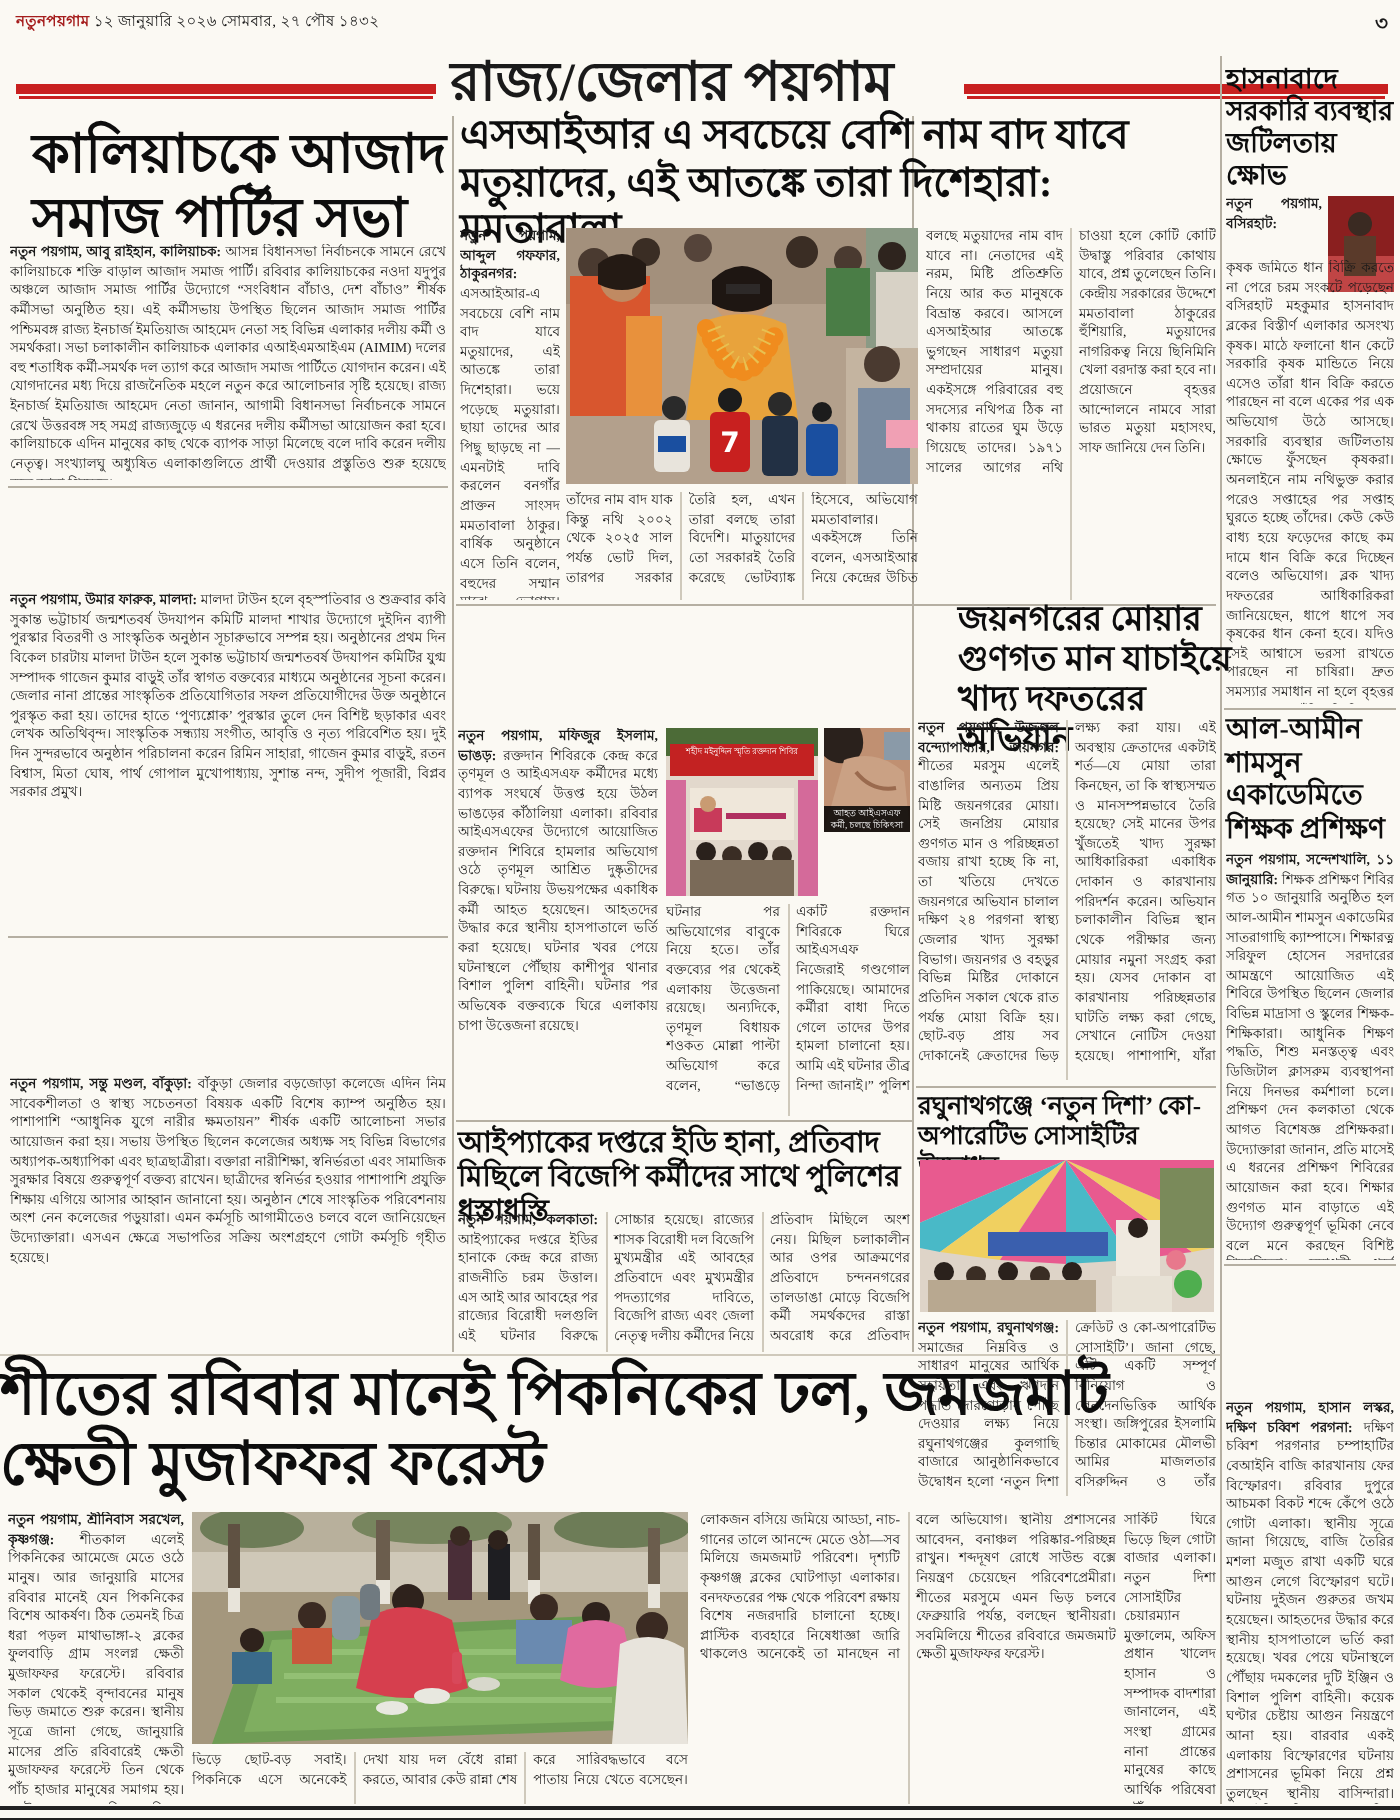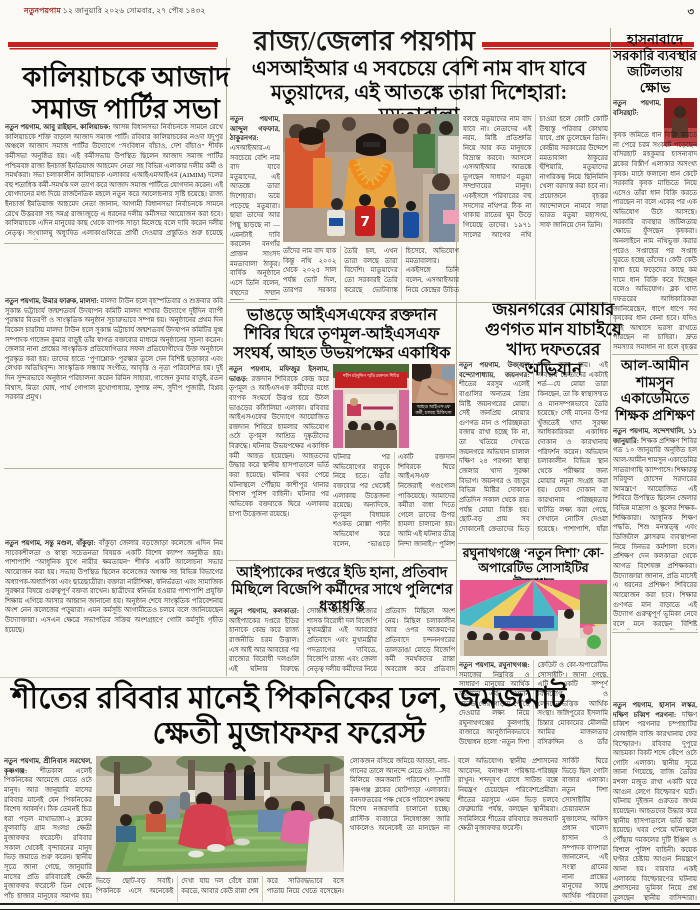--- a/index.html
+++ b/index.html
@@ -6,47 +6,47 @@
   .page{position:relative;width:700px;height:910px;background:#fbf9f3;overflow:hidden;
         font-family:"Liberation Serif",serif;color:#1a1a1a;}
   .abs{position:absolute;}
   
   .dateline{font-size:7.5px;letter-spacing:.2px;}
   .dateline .brand{color:#a51d1d;font-weight:bold;}
   .pagenum{font-size:10px;font-weight:bold;}
   .section-title{font-size:27px;font-weight:bold;text-align:center;line-height:1;}
   .redbar{background:#c8201f;height:5px;border-bottom:1px solid #fbf9f3;box-shadow:0 3px 0 -1.5px #c8201f;}
   
-  .hl{font-weight:bold;text-align:center;line-height:1.18;color:#0d0d0d;}
+  .hl{font-weight:bold;text-align:left;line-height:1.18;color:#0d0d0d;}
   
   .bd{font-size:6.8px;line-height:1.42;text-align:justify;overflow:hidden;}
   .bd .dl{font-weight:bold;}
   .cols2{column-count:2;column-gap:8px;column-rule:1px solid #cfc9bb;}
   .cols3{column-count:3;column-gap:8px;column-rule:1px solid #cfc9bb;}
   .vline{width:1px;background:#b5afa2;}
   .hline{height:1px;background:#b5afa2;}
   .dblrule{height:4px;border-top:2px solid #222;border-bottom:1px solid #222;}
   .photo{overflow:hidden;background:#ccc;}
   .photo svg{display:block;}
   .cap{position:absolute;left:0;right:0;bottom:0;background:rgba(0,0,0,.85);color:#fff;
        font-size:4.6px;line-height:1.2;padding:1px 2px;text-align:center;}
   .bannertxt{position:absolute;left:4px;top:10px;right:4px;color:#fff;font-size:4.2px;
        text-align:center;line-height:1.1;}
 </style>
 </head>
 <body>
 
 <div class="page">
 
-  <div class="abs dateline" style="left:24px;top:5px;">
+  <div class="abs dateline" style="left:8px;top:5px;">
     <span class="brand">নতুনপয়গাম</span><span> ১২ জানুয়ারি ২০২৬ সোমবার, ২৭ পৌষ ১৪৩২</span>
   </div>
   <div class="abs pagenum" style="right:6px;top:4px;">৩</div>
   <div class="abs redbar" style="left:8px;top:42px;width:210px;"></div>
-  <div class="abs section-title" style="left:225px;top:28px;width:250px;text-align:right;">রাজ্য/জেলার পয়গাম</div>
+  <div class="abs section-title" style="left:211px;top:28px;width:250px;">রাজ্য/জেলার পয়গাম</div>
   <div class="abs redbar" style="left:482px;top:42px;width:212px;"></div>
 
   <div class="abs vline" style="left:226px;top:58px;height:618px;"></div>
   <div class="abs vline" style="left:456px;top:58px;height:618px;"></div>
   <div class="abs vline" style="left:610px;top:28px;height:874px;"></div>
 
   <div class="abs hl" style="left:16px;top:62px;width:220px;font-size:27px;">কালিয়াচকে আজাদ সমাজ পার্টির সভা</div>
   <div class="abs bd" style="left:5px;top:122px;width:218px;height:118px;">
     <span class="dl">নতুন পয়গাম, আবু রাইহান, কালিয়াচক:</span><span> আসন্ন বিধানসভা নির্বাচনকে সামনে রেখে কালিয়াচকে শক্তি বাড়াল আজাদ সমাজ পার্টি। রবিবার কালিয়াচকের নওদা যদুপুর অঞ্চলে আজাদ সমাজ পার্টির উদ্যোগে “সংবিধান বাঁচাও, দেশ বাঁচাও” শীর্ষক কর্মীসভা অনুষ্ঠিত হয়। এই কর্মীসভায় উপস্থিত ছিলেন আজাদ সমাজ পার্টির পশ্চিমবঙ্গ রাজ্য ইনচার্জ ইমতিয়াজ আহমেদ নেতা সহ বিভিন্ন এলাকার দলীয় কর্মী ও সমর্থকরা। সভা চলাকালীন কালিয়াচক এলাকার এআইএমআইএম (AIMIM) দলের বহু শতাধিক কর্মী-সমর্থক দল ত্যাগ করে আজাদ সমাজ পার্টিতে যোগদান করেন। এই যোগদানের মধ্য দিয়ে রাজনৈতিক মহলে নতুন করে আলোচনার সৃষ্টি হয়েছে। রাজ্য ইনচার্জ ইমতিয়াজ আহমেদ নেতা জানান, আগামী বিধানসভা নির্বাচনকে সামনে রেখে উত্তরবঙ্গ সহ সমগ্র রাজ্যজুড়ে এ ধরনের দলীয় কর্মীসভা আয়োজন করা হবে। কালিয়াচকে এদিন মানুষের কাছ থেকে ব্যাপক সাড়া মিলেছে বলে দাবি করেন দলীয় নেতৃত্ব। সংখ্যালঘু অধ্যুষিত এলাকাগুলিতে প্রার্থী দেওয়ার প্রস্তুতিও শুরু হয়েছে বলে জানা গিয়েছে।</span>
   </div>
@@ -103,21 +103,20 @@
       <circle cx="158" cy="68" r="9" fill="#4a3a30"></circle>
       <rect x="146" y="80" width="26" height="48" fill="#7a8ba0"></rect>
       <rect x="160" y="96" width="16" height="14" fill="#f0a0b4"></rect>
     </svg>
   </div>
 
   <div class="abs bd cols2" style="left:463px;top:114px;width:145px;height:186px;">বলছে মতুয়াদের নাম বাদ যাবে না। নেতাদের এই নরম, মিষ্টি প্রতিশ্রুতি নিয়ে আর কত মানুষকে বিভ্রান্ত করবে। আসলে এসআইআর আতঙ্কে ভুগছেন সাধারণ মতুয়া সম্প্রদায়ের মানুষ। একইসঙ্গে পরিবারের বহু সদস্যের নথিপত্র ঠিক না থাকায় রাতের ঘুম উড়ে গিয়েছে তাদের। ১৯৭১ সালের আগের নথি চাওয়া হলে কোটি কোটি উদ্বাস্তু পরিবার কোথায় যাবে, প্রশ্ন তুলেছেন তিনি। কেন্দ্রীয় সরকারের উদ্দেশে মমতাবালা ঠাকুরের হুঁশিয়ারি, মতুয়াদের নাগরিকত্ব নিয়ে ছিনিমিনি খেলা বরদাস্ত করা হবে না। প্রয়োজনে বৃহত্তর আন্দোলনে নামবে সারা ভারত মতুয়া মহাসংঘ, সাফ জানিয়ে দেন তিনি।</div>
   <div class="abs bd cols3" style="left:283px;top:246px;width:176px;height:54px;">তাঁদের নাম বাদ যাক কিন্তু নথি ২০০২ থেকে ২০২৫ সাল পর্যন্ত ভোট দিল, তারপর সরকার তৈরি হল, এখন তারা বলছে তারা বিদেশি। মাতুয়াদের তো সরকারই তৈরি করেছে ভোটব্যাঙ্ক হিসেবে, অভিযোগ মমতাবালার। একইসঙ্গে তিনি বলেন, এসআইআর নিয়ে কেন্দ্রের উচিত স্পষ্ট নির্দেশিকা জারি করা। এদিন ঠাকুরনগরে মতুয়া ধর্ম মহামেলা উপলক্ষে সাংবাদিকদের মুখোমুখি হয়ে তিনি আরও জানান, মতুয়া ভক্তদের নাগরিকত্বের দাবিতে প্রয়োজনে দিল্লিতে ধর্নায় বসবেন তাঁরা। ঠাকুরবাড়ির আবেগকে সামনে রেখে রাজনীতি না করার আবেদনও জানান তিনি।</div>
   <div class="abs hline" style="left:228px;top:302px;width:380px;"></div>
 
-  <div class="abs hl" style="left:229px;top:306px;width:226px;font-size:16px;">ভাঙড়ে আইএসএফের রক্তদান শিবির ঘিরে তৃণমূল-আইএসএফ সংঘর্ষ, আহত উভয়পক্ষের একাধিক</div>
   <div class="abs bd" style="left:229px;top:364px;width:100px;height:194px;">
     <span class="dl">নতুন পয়গাম, মফিজুর ইসলাম, ভাঙড়:</span><span> রক্তদান শিবিরকে কেন্দ্র করে তৃণমূল ও আইএসএফ কর্মীদের মধ্যে ব্যাপক সংঘর্ষে উত্তপ্ত হয়ে উঠল ভাঙড়ের কাঁঠালিয়া এলাকা। রবিবার আইএসএফের উদ্যোগে আয়োজিত রক্তদান শিবিরে হামলার অভিযোগ ওঠে তৃণমূল আশ্রিত দুষ্কৃতীদের বিরুদ্ধে। ঘটনায় উভয়পক্ষের একাধিক কর্মী আহত হয়েছেন। আহতদের উদ্ধার করে স্থানীয় হাসপাতালে ভর্তি করা হয়েছে। ঘটনার খবর পেয়ে ঘটনাস্থলে পৌঁছায় কাশীপুর থানার বিশাল পুলিশ বাহিনী। ঘটনার পর অভিষেক বক্তব্যকে ঘিরে এলাকায় চাপা উত্তেজনা রয়েছে।</span>
   </div>
 
   <div class="abs photo" style="left:333px;top:364px;width:76px;height:84px;">
     <svg width="76" height="84" viewBox="0 0 76 84">
       <rect width="76" height="84" fill="#e2d8cc"></rect>
       <rect x="0" y="0" width="76" height="14" fill="#4c6b37"></rect>
       <rect x="2" y="8" width="72" height="16" fill="#c32222"></rect>
       <rect x="0" y="26" width="10" height="58" fill="#d46a9a"></rect>

